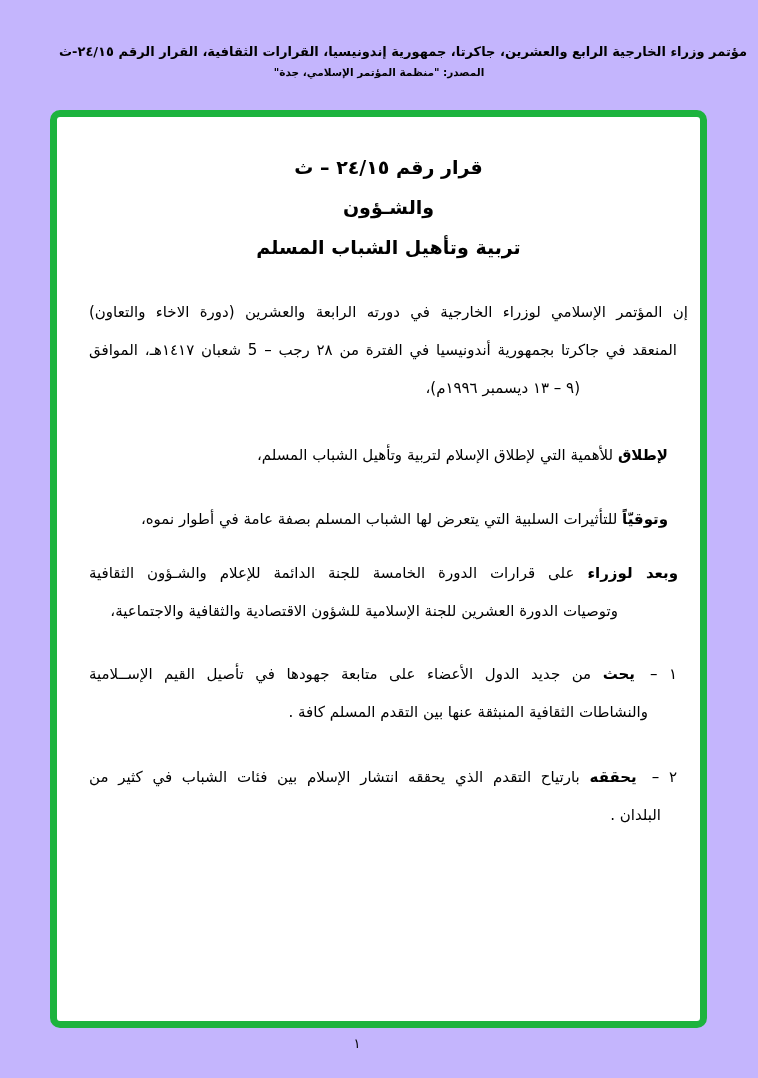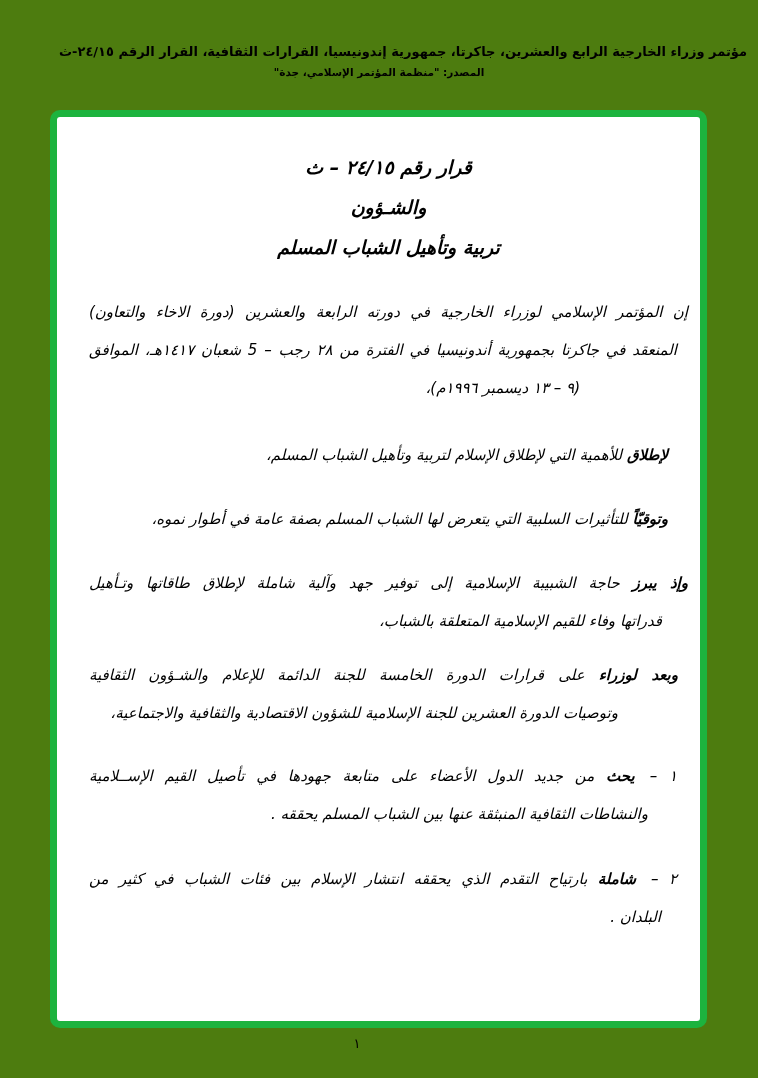--- a/index.html
+++ b/index.html
@@ -6,21 +6,21 @@
     margin: 0;
     padding: 0;
     background: #ffffff;
     font-family: "DejaVu Sans", sans-serif;
     color: #000000;
   }
   .page {
     position: relative;
     width: 758px;
     height: 1078px;
-    background: #4d7c0f;
+    background: #c4b5fd;
     overflow: hidden;
   }
   
   .header {
     position: absolute;
     top: 44px;
     left: 0;
     width: 100%;
     direction: rtl;
     text-align: center;
@@ -45,21 +45,20 @@
     border: 7px solid #1db33e;
     border-radius: 10px;
     background: #ffffff;
   }
   .content {
     direction: rtl;
     padding: 30px 12px 0 32px;
     font-size: 15px;
     line-height: 38px;
     text-align: right;
-    font-style: italic;
   }
   
   .title {
     text-align: center;
     font-weight: bold;
     font-size: 19px;
     line-height: 40px;
   }
   
   .ln { min-height: 38px; }
@@ -124,37 +123,33 @@
       </div>
 
       <div class="c0">
         <div class="ln nw l1"><span class="lead">لإطلاق</span><span> للأهمية التي لإطلاق الإسلام لتربية وتأهيل الشباب المسلم،</span></div>
       </div>
 
       <div class="c1">
         <div class="ln nw l1"><span class="lead">وتوقيّاً</span><span> للتأثيرات السلبية التي يتعرض لها الشباب المسلم بصفة عامة في أطوار نموه،</span></div>
       </div>
 
-      <div class="c2">
-        <div class="ln fill l1"><span class="lead">وإذ يبرز</span><span> حاجة الشبيبة الإسلامية إلى توفير جهد وآلية شاملة لإطلاق طاقاتها وتـأهيل</span></div>
-        <div class="ln nw l2">قدراتها وفاء للقيم الإسلامية المتعلقة بالشباب،</div>
-      </div>
 
       <div class="c3">
         <div class="ln fill l1"><span class="lead">وبعد لوزراء</span><span> على قرارات الدورة الخامسة للجنة الدائمة للإعلام والشـؤون الثقافية</span></div>
         <div class="ln nw l2">وتوصيات الدورة العشرين للجنة الإسلامية للشؤون الاقتصادية والثقافية والاجتماعية،</div>
       </div>
 
       <div class="it0 item">
         <div class="ln fill l1"><span class="item-num">١ –</span><span class="lead">يحث</span><span> من جديد الدول الأعضاء على متابعة جهودها في تأصيل القيم الإســلامية</span></div>
-        <div class="ln nw l2">والنشاطات الثقافية المنبثقة عنها بين الشباب المسلم يحققه .</div>
+        <div class="ln nw l2">والنشاطات الثقافية المنبثقة عنها بين التقدم المسلم كافة .</div>
       </div>
 
       <div class="it1 item">
-        <div class="ln fill l1"><span class="item-num">٢ –</span><span class="lead">شاملة</span><span> بارتياح التقدم الذي يحققه انتشار الإسلام بين فئات الشباب في كثير من</span></div>
+        <div class="ln fill l1"><span class="item-num">٢ –</span><span class="lead">يحققه</span><span> بارتياح التقدم الذي يحققه انتشار الإسلام بين فئات الشباب في كثير من</span></div>
         <div class="ln nw l2">البلدان .</div>
       </div>
 
     </div>
   </div>
 
   <div class="pagenum">١</div>
 
 </div>
 

